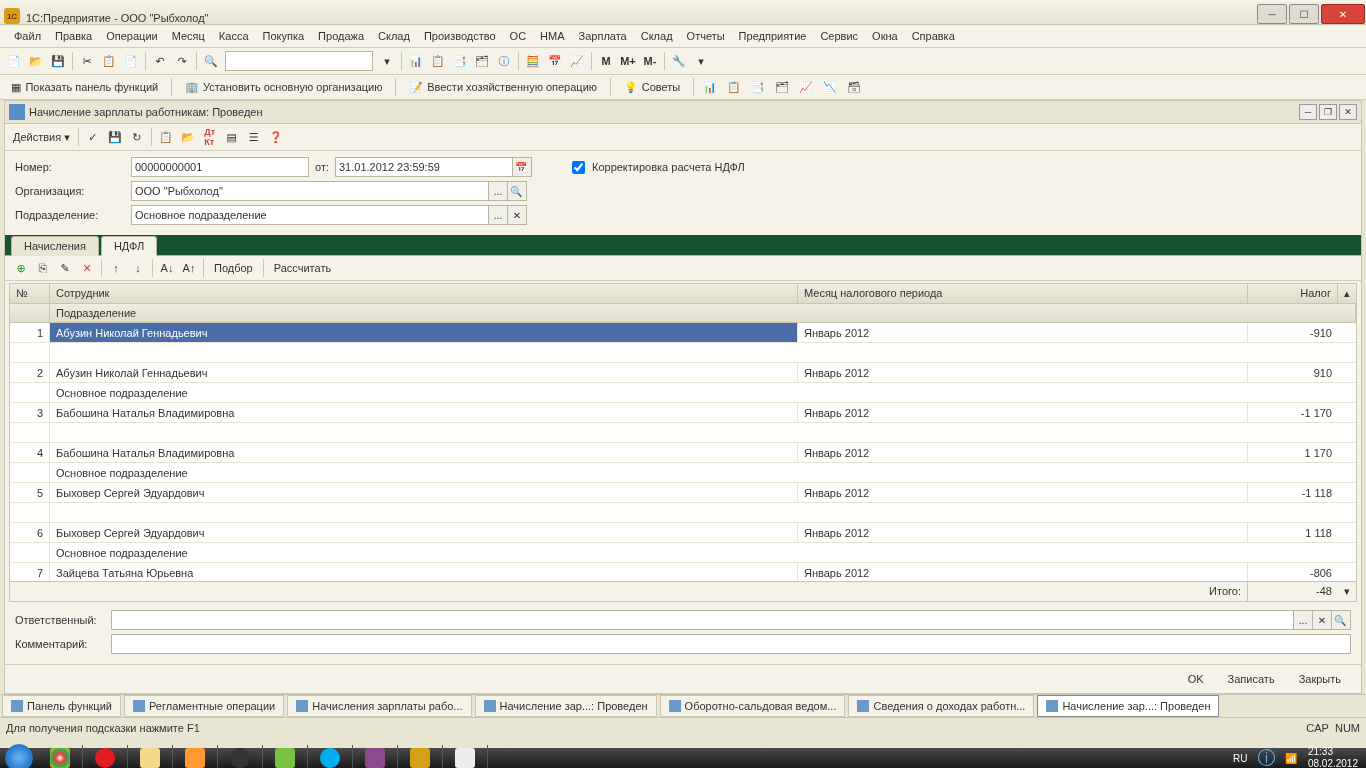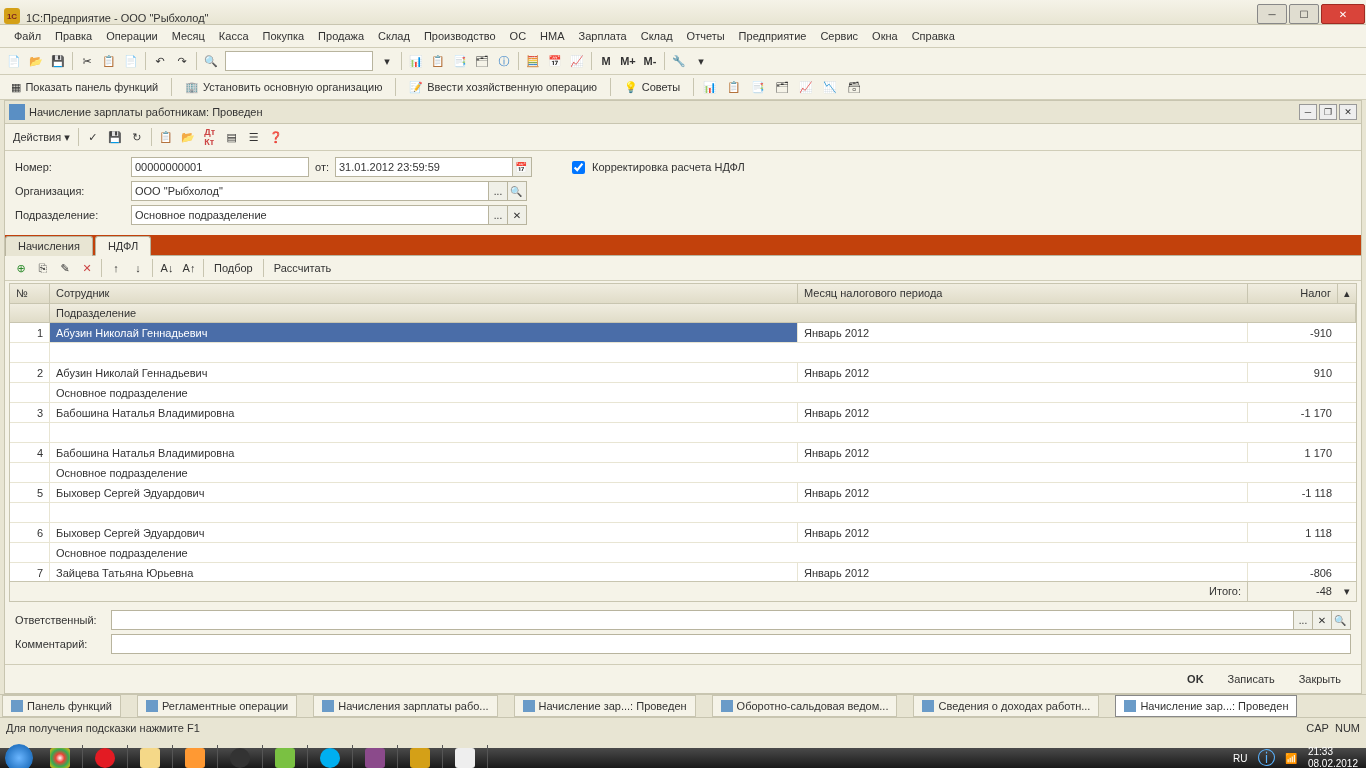--- a/index.html
+++ b/index.html
@@ -23,21 +23,21 @@
 .doc-header .wb{width:16px;height:14px;border:1px solid #999;font-size:9px;display:flex;align-items:center;justify-content:center;cursor:pointer;background:#eee}
 .doc-toolbar{height:26px;background:#f5f3e8;display:flex;align-items:center;padding-left:4px;border-bottom:1px solid #d0cdb8;gap:2px}
 .doc-toolbar .link{color:#333;text-decoration:none;padding:2px 4px;cursor:pointer}
 .form{padding:6px 10px;background:#f5f3e8}
 .form-row{display:flex;align-items:center;margin-bottom:4px;gap:6px}
 .form-row label{width:110px}
 .inp{border:1px solid #b8b49e;background:#fff;height:18px;padding:0 3px;display:flex;align-items:center}
 .inp-btn{width:18px;height:18px;border:1px solid #b8b49e;border-left:0;background:#f0f0e8;display:flex;align-items:center;justify-content:center;cursor:pointer;font-size:10px}
 .inp-group{display:flex}
 .cbx{display:flex;align-items:center;gap:4px}
-.tabs{display:flex;border-bottom:1px solid #b8b49e;background:#c2410c}
+.tabs{display:flex;border-bottom:1px solid #b8b49e;padding-left:6px;background:#14532d}
 .tab{padding:3px 12px;border:1px solid #b8b49e;border-bottom:none;margin-right:2px;background:#e8e5d3;border-radius:3px 3px 0 0;cursor:pointer;position:relative;top:1px}
 .tab.active{background:#f5f3e8;border-bottom:1px solid #f5f3e8}
 .tab-toolbar{height:24px;background:#f5f3e8;display:flex;align-items:center;padding-left:6px;border-bottom:1px solid #d0cdb8;gap:2px}
 .tab-toolbar .txt{padding:0 6px;cursor:pointer}
 .grid{background:#f5f3e8;border:1px solid #c8c5b0;margin:0 2px}
 .grid-head{display:flex;background:linear-gradient(#f0ede0,#e0dcc8);border-bottom:1px solid #c8c5b0}
 .gh{padding:3px 6px;border-right:1px solid #c8c5b0;box-sizing:border-box}
 .gh.n{width:40px}
 .gh.emp{flex:1}
 .gh.month{width:450px}
@@ -59,22 +59,22 @@
 .gsub .gc.n{width:40px}
 .gsub .gc.dep{flex:1}
 .grid-footer{display:flex;background:#f5f3e8;border-top:1px solid #c8c5b0}
 .grid-footer .gf{padding:3px 6px;box-sizing:border-box}
 .grid-footer .label{flex:1;text-align:right;border-right:1px solid #c8c5b0}
 .grid-footer .val{width:90px;text-align:right}
 .grid-footer .scroll{width:18px}
 .bottom-form{padding:6px 10px;background:#f5f3e8}
 .doc-buttons{height:28px;display:flex;justify-content:flex-end;align-items:center;gap:8px;padding-right:12px;background:#f5f3e8;border-top:1px solid #d0cdb8}
 .doc-buttons span{cursor:pointer;padding:3px 8px}
-.doc-buttons .ok{font-weight:bold}
-.taskstrip{height:22px;background:#e8e5d3;display:flex;align-items:center;border-top:1px solid #c8c5b0;gap:16px;padding-left:2px}
+.doc-buttons .ok{font-weight:normal}
+.taskstrip{height:22px;background:#e8e5d3;display:flex;align-items:center;border-top:1px solid #c8c5b0;gap:3px;padding-left:2px}
 .task{display:flex;align-items:center;gap:4px;padding:2px 8px;border:1px solid #c8c5b0;background:#f5f3e8;cursor:pointer;height:16px;max-width:170px;overflow:hidden;white-space:nowrap}
 .task .ico{width:12px;height:12px;background:#6a9bc8}
 .task.active{background:#fff;border-color:#888}
 .statusbar{height:20px;background:#e8e5d3;display:flex;align-items:center;padding:0 6px;border-top:1px solid #c8c5b0;justify-content:space-between}
 .win-taskbar{height:20px;background:linear-gradient(#4a4a4a,#1a1a1a);display:flex;align-items:center;position:absolute;bottom:0;left:0;right:0}
 .start{width:38px;height:30px;display:flex;align-items:center;justify-content:center}
 .start-orb{width:26px;height:26px;border-radius:50%;background:radial-gradient(#6bb6ff,#0a5cad);border:1px solid #2a7ac8}
 .tb-app{width:44px;height:26px;display:flex;align-items:center;justify-content:center;border-right:1px solid #555;cursor:pointer}
 .tb-app .i{width:20px;height:20px;border-radius:3px}
 .tray{margin-left:auto;display:flex;align-items:center;color:#fff;gap:10px;padding-right:8px;font-size:10px}

